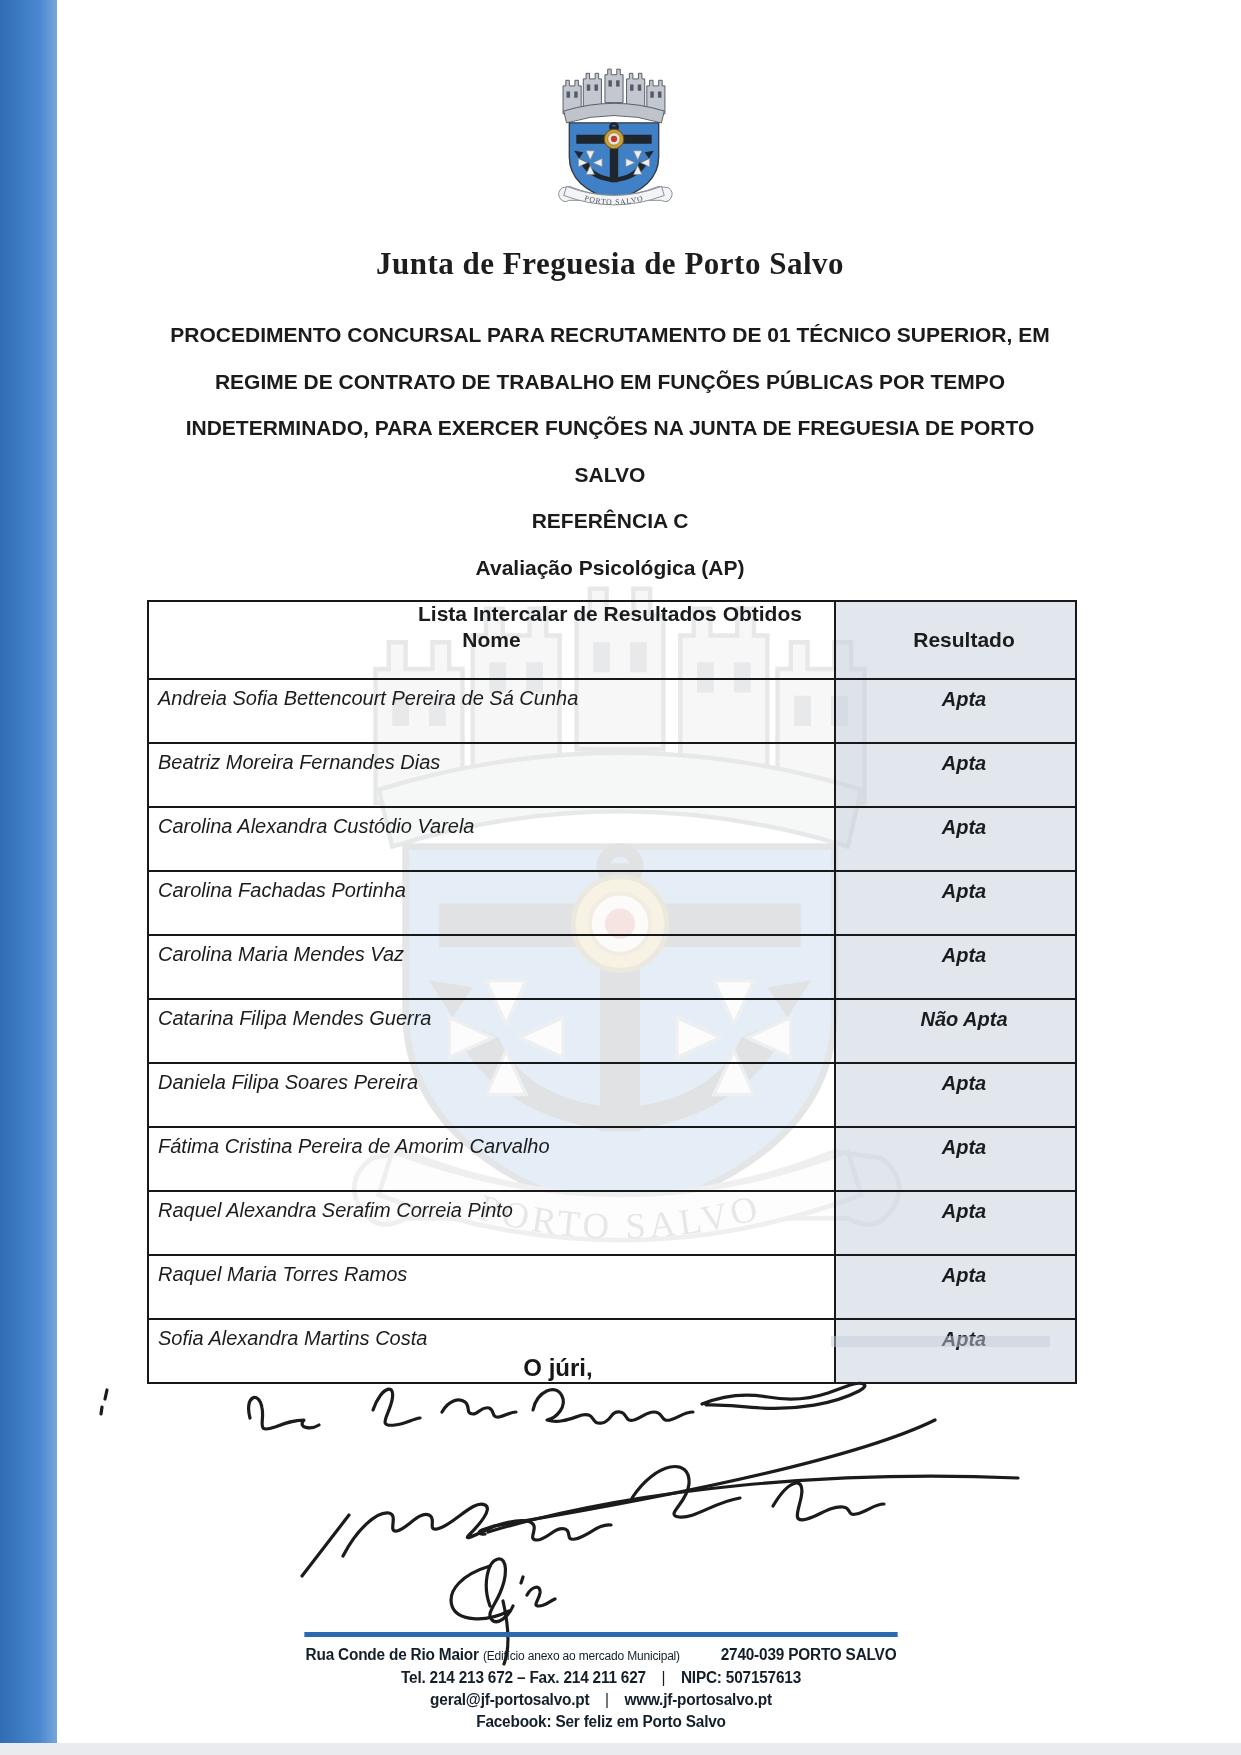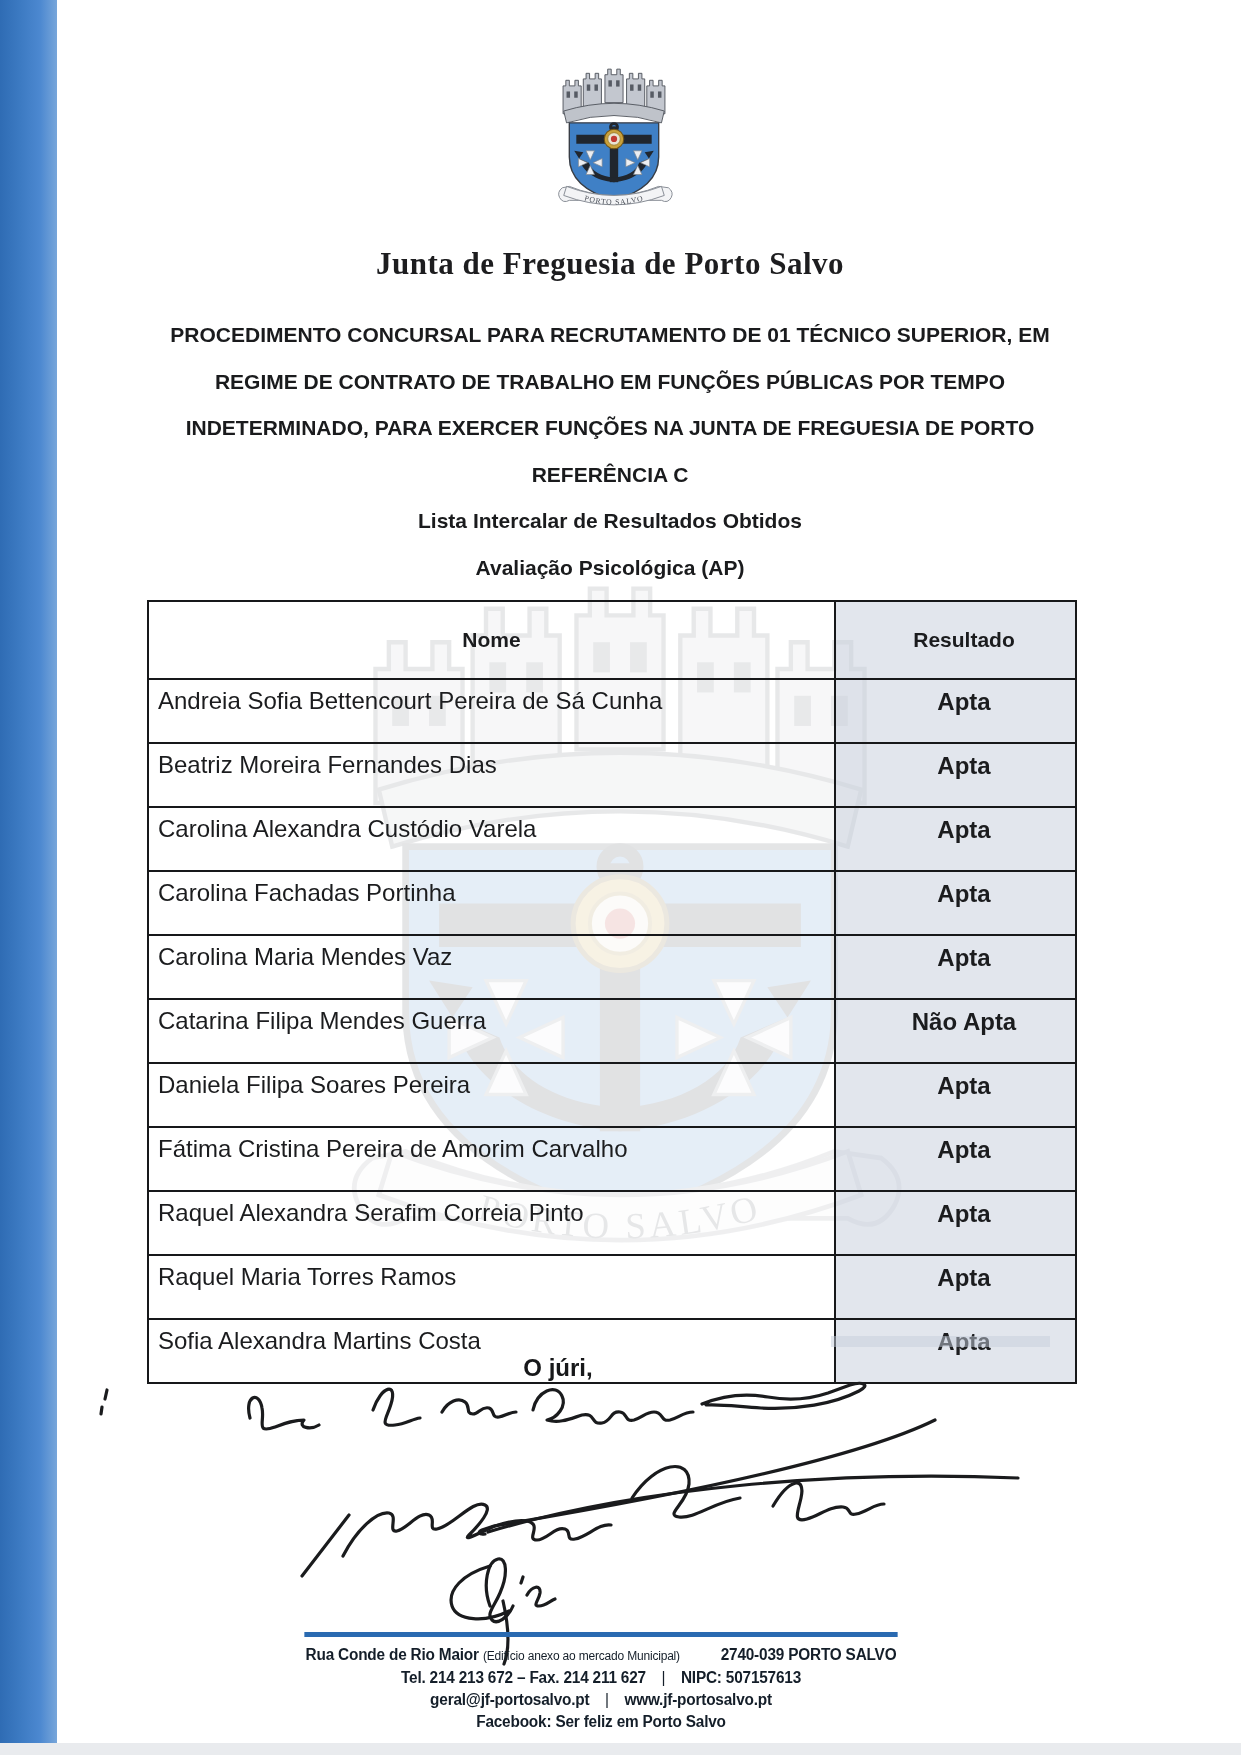--- a/index.html
+++ b/index.html
@@ -21,21 +21,21 @@
   .headings div{line-height:46.5px;font-size:21px;font-weight:700;color:#1a1b1d;}
   .results-table{
     position:absolute;left:147px;top:600px;width:903px;border-collapse:collapse;
     border:2.5px solid var(--table_border,#17181a);table-layout:fixed;
     background:transparent;
   }
   .results-table th,.results-table td{border:2px solid var(--table_border,#17181a);}
   .results-table th{height:74px;font-size:21px;font-weight:700;text-align:center;vertical-align:middle;}
   .col-name{width:683px;}
   .col-result{width:220px;}
-  .results-table td{height:53px;vertical-align:top;font-size:24px;}
+  .results-table td{height:53px;vertical-align:top;font-size:20px;font-style:italic;}
   td.cell-name{text-align:left;padding:7px 4px 0 9px;}
   td.cell-result,th.col-result{background:var(--result_cell_shade,rgba(198,206,219,.5));padding-left:18px;}
   td.cell-result{text-align:center;font-weight:700;padding-top:8px;}
   .result-stub{position:absolute;left:831px;top:1336px;width:219px;height:11px;background:var(--result_cell_shade,rgba(198,206,219,.5));}
   .jury{position:absolute;left:0;width:1116px;top:1354px;text-align:center;font-size:24px;font-weight:700;color:#17181a;}
   .signatures{position:absolute;left:90px;top:1368px;width:1000px;height:300px;}
   .signatures path{fill:none;stroke:#1a1b1d;stroke-width:3.2;stroke-linecap:round;stroke-linejoin:round;}
   .footer{position:absolute;left:61px;top:1632px;width:1080px;text-align:center;color:#141e29;transform:scaleX(.96);}
   .footer-rule{width:618px;height:4.5px;background:var(--footer_rule_blue,#2a6ab1);margin:0 auto 7px auto;}
   .footer-line{font-size:16px;line-height:22px;font-weight:700;letter-spacing:-.2px;white-space:nowrap;}
@@ -123,23 +123,24 @@
   <svg class="logo" viewBox="0 0 200 245">
     <use href="#coa-sym"></use>
   </svg>
 
   <div class="center-wrap org-title">Junta de Freguesia de Porto Salvo</div>
 
   <div class="center-wrap headings">
     <div>PROCEDIMENTO CONCURSAL PARA RECRUTAMENTO DE 01 TÉCNICO SUPERIOR, EM</div>
     <div>REGIME DE CONTRATO DE TRABALHO EM FUNÇÕES PÚBLICAS POR TEMPO</div>
     <div>INDETERMINADO, PARA EXERCER FUNÇÕES NA JUNTA DE FREGUESIA DE PORTO</div>
+    <div>SALVO</div>
     <div>REFERÊNCIA C</div>
+    <div>Avaliação Psicológica (AP)</div>
     <div>Lista Intercalar de Resultados Obtidos</div>
-    <div>Avaliação Psicológica (AP)</div>
   </div>
 
   <table class="results-table">
     <thead>
       <tr>
         <th class="col-name">Nome</th>
         <th class="col-result">Resultado</th>
       </tr>
     </thead>
     <tbody>

